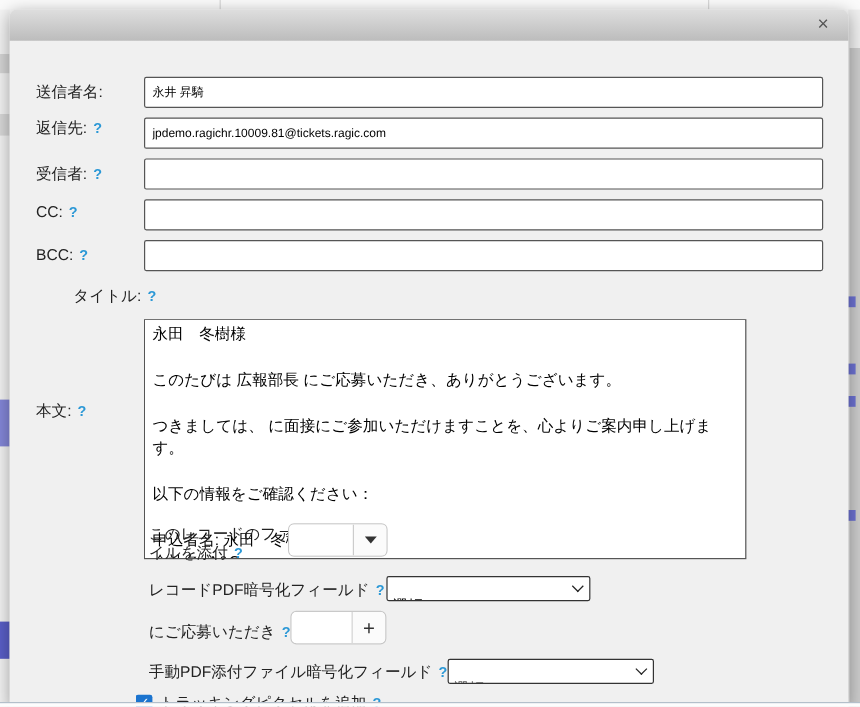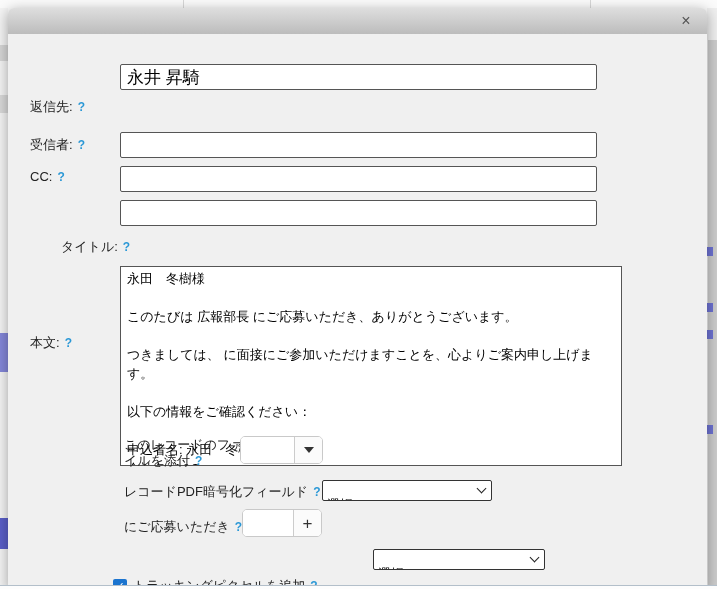--- a/index.html
+++ b/index.html
@@ -20,22 +20,22 @@
            border-radius:6px 6px 0 0; box-shadow:0 3px 14px rgba(0,0,0,.35); }
   .titlebar { position:absolute; left:0; top:0; width:699px; height:26px;
               background:linear-gradient(#dedede,#bcbcbc); border-radius:6px 6px 0 0; }
   .close-btn { position:absolute; right:11px; top:3px; width:20px; height:20px; text-align:center;
                line-height:20px; font-size:16px; color:#555; cursor:pointer; }
 
   
   .row-label { position:absolute; left:22px; width:92px; height:26px; line-height:26px;
                font-size:13px; color:#222; white-space:nowrap; }
   .help { color:#2b98d6; font-weight:bold; font-size:12px; margin-left:5px; cursor:pointer; }
-  .txt-input { position:absolute; left:112px; width:477px; height:26px; border:1px solid #555;
-               border-radius:2px; background:#fff; font-size:17px; color:#000; padding:0 6px;
+  .txt-input { position:absolute; left:112px; width:566px; height:26px; border:1px solid #555;
+               border-radius:2px; background:#fff; font-size:10px; color:#000; padding:0 6px;
                font-family:"Liberation Sans","DejaVu Sans",sans-serif; }
   .body-area { position:absolute; left:112px; top:258px; width:502px; height:200px; border:1px solid #555;
                background:#fff; font-size:13px; line-height:19px; color:#000; padding:2px 6px; resize:none;
                overflow-y:scroll; border-radius:0; font-family:"Liberation Sans","DejaVu Sans",sans-serif; }
   .body-area::-webkit-scrollbar { width:13px; background:#f1f1f1; }
   .body-area::-webkit-scrollbar-thumb { background:#c6c6c6; }
 
   
   .opt-label { position:absolute; left:116px; font-size:13px; color:#222; line-height:16px; }
   .combo { position:absolute; height:28px; border:1px solid #c9c9c9; border-radius:5px; background:#fff;
@@ -81,36 +81,43 @@
 <div class="bg-mark" style="top:303px;"></div>
 <div class="bg-mark" style="top:330px;"></div>
 <div class="bg-mark" style="top:425px;"></div>
 
 <div class="modal">
 
   <div class="titlebar">
     <span class="close-btn">×</span>
   </div>
 
+  <div class="row-label" style="top:56px;">
+    <span>送信者名:</span>
+  </div>
   <input class="txt-input" style="top: 56px;" value="永井 昇騎">
 
   <div class="row-label" style="top:86px;">
     <span>返信先:</span><span class="help">?</span>
   </div>
+  <input class="txt-input" style="top: 90px;" value="jpdemo.ragichr.10009.81@tickets.ragic.com">
 
   <div class="row-label" style="top:124px;">
     <span>受信者:</span><span class="help">?</span>
   </div>
   <input class="txt-input" style="top: 124px;" value="">
 
   <div class="row-label" style="top:156px;">
     <span>CC:</span><span class="help">?</span>
   </div>
   <input class="txt-input" style="top: 158px;" value="">
 
+  <div class="row-label" style="top:192px;">
+    <span>BCC:</span><span class="help">?</span>
+  </div>
   <input class="txt-input" style="top: 192px;" value="">
 
   <div class="row-label" style="top:226px;margin-left:31px;">
     <span>タイトル:</span><span class="help">?</span>
   </div>
 
   <div class="row-label" style="top:322px;">
     <span>本文:</span><span class="help">?</span>
   </div>
   <textarea class="body-area" spellcheck="false" style="">永田　冬樹様
@@ -147,20 +154,23 @@
   <div class="opt-label" style="top:509px;line-height:20px;">
     <span>にご応募いただき</span><span class="help">?</span>
   </div>
   <div class="combo" style="left:234px;top:501px;width:80px;">
     <div class="combo-field" style="width:51px;"></div>
     <div class="combo-btn">
       <span class="plus-glyph">+</span>
     </div>
   </div>
 
+  <div class="opt-label" style="top:542px;line-height:20px;">
+    <span>手動PDF添付ファイル暗号化フィールド</span><span class="help">?</span>
+  </div>
   <div class="sel-wrap" style="left:365px;top:541px;width:172px;">
     <select class="sel">
       <option>選択</option>
     </select>
     <span class="sel-chevron"></span>
   </div>
 
   <div class="checkbox">
     <span>✓</span>
   </div>

